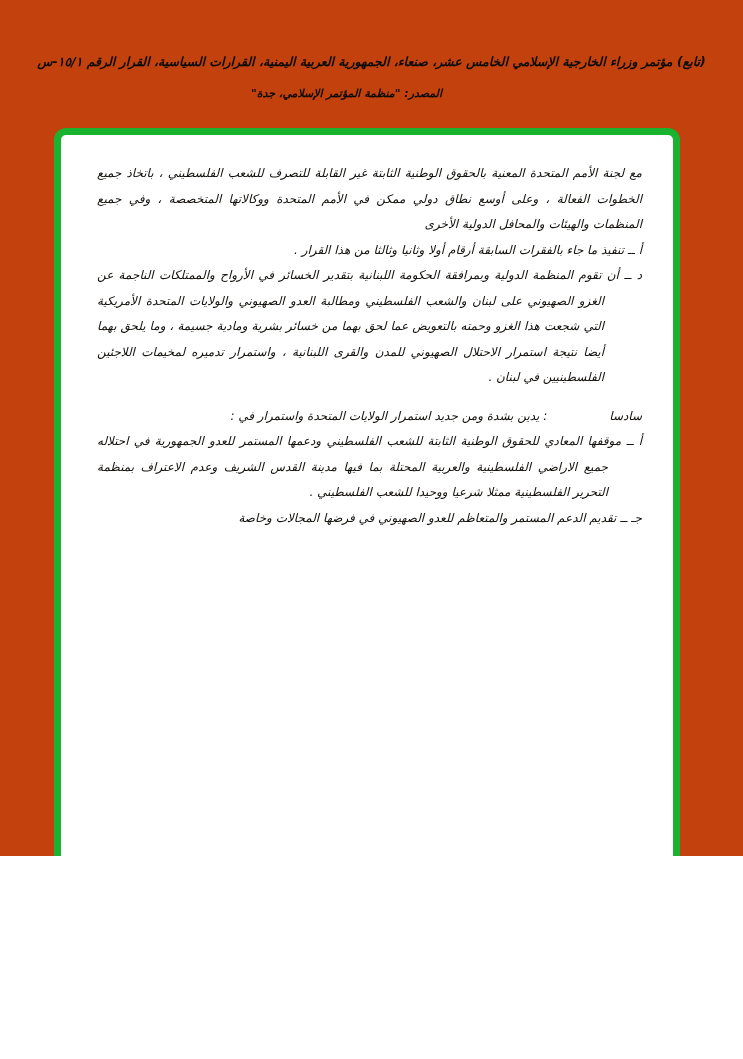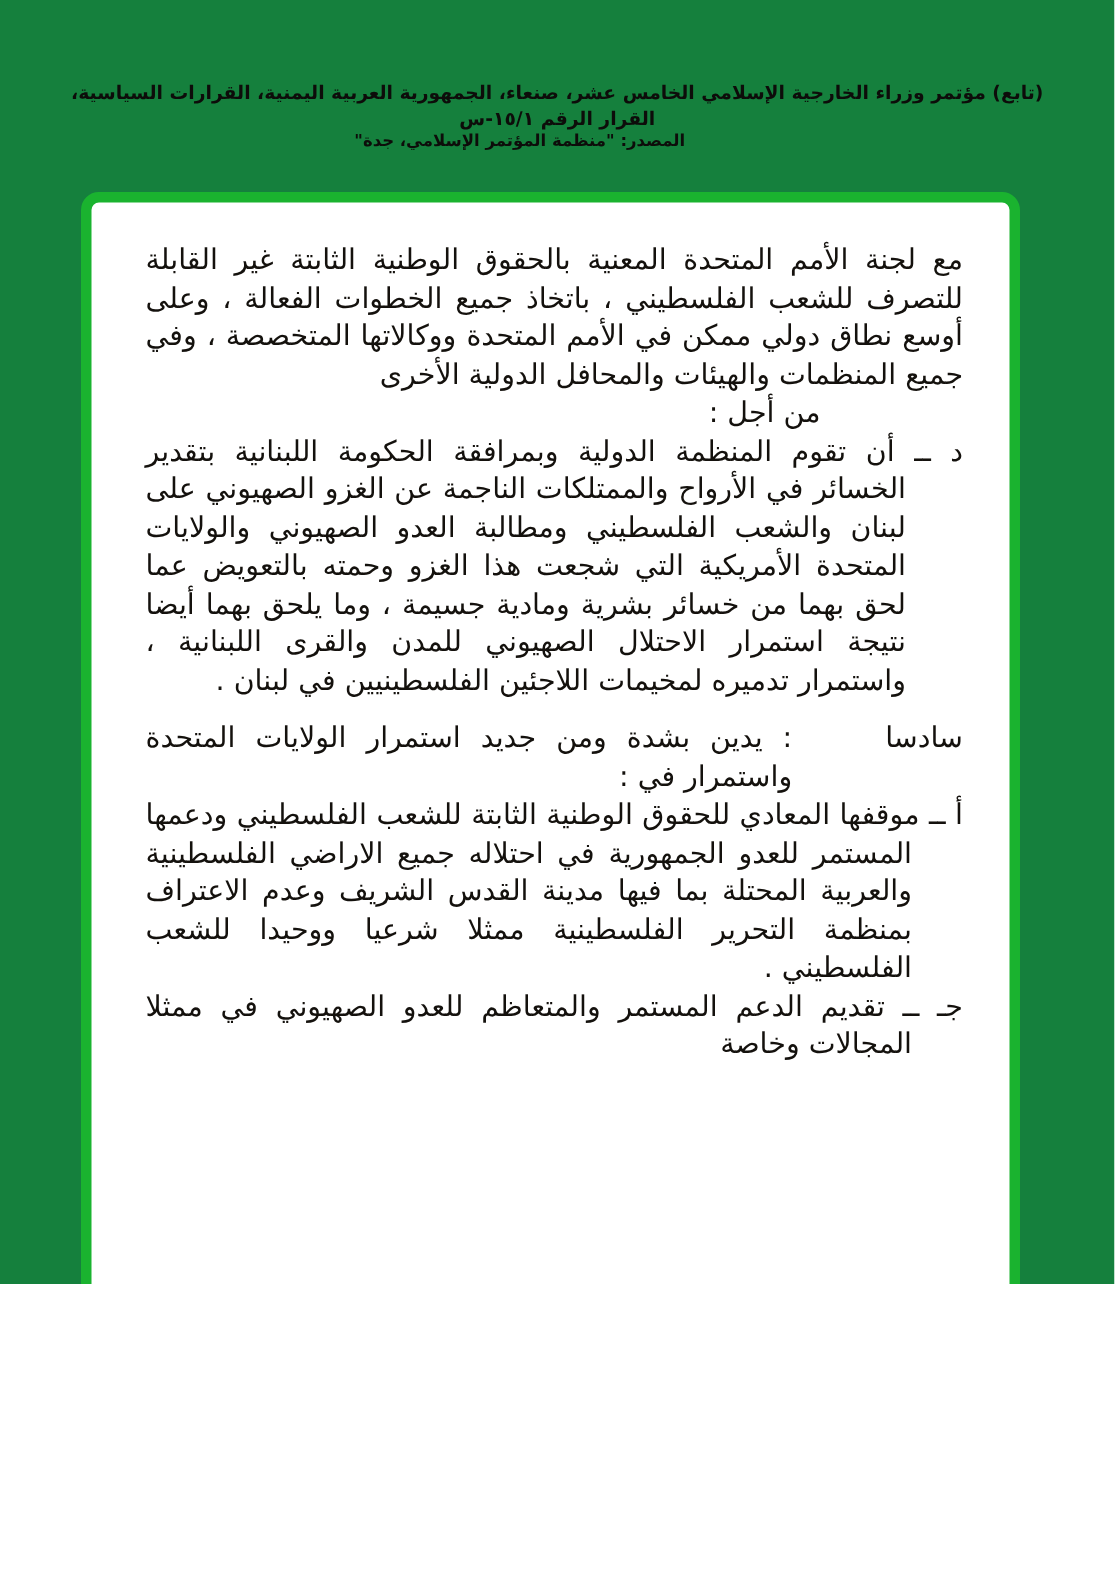--- a/index.html
+++ b/index.html
@@ -5,22 +5,23 @@
   html, body { margin: 0; padding: 0; }
   body {
     width: 743px; height: 1059px;
     background: #ffffff;
     font-family: "DejaVu Sans", sans-serif;
     color: #161411;
   }
   .page {
     position: relative;
     width: 743px; height: 856px;
-    background: #15803d;
+    background: #c2410c;
     overflow: hidden;
+    font-style: italic;
   }
   .hdr1 {
     position: absolute; top: 53px; left: 28px; right: 28px;
     direction: rtl; text-align: center;
     font-weight: bold; font-size: 12.5px; line-height: 17px;
     color: #0d0c0a;
   }
   .hdr2 {
     position: absolute; top: 87px; left: 10px; right: 60px;
     direction: rtl; text-align: center;
@@ -33,21 +34,21 @@
     box-sizing: border-box;
     border: 7px solid #1ab32f;
     border-radius: 12px;
     overflow: hidden;
     background: #ffffff;
   }
   .content {
     margin: 26px 31px 0 36px;
     direction: rtl;
     text-align: justify;
-    font-size: 19px; line-height: 25.5px;
+    font-size: 12px; line-height: 25.5px;
     color: #14110d;
   }
   .content p { margin: 0; }
   .intro { margin-bottom: 2px; }
   .tail { padding-right: 95px; margin-bottom: 8px; }
   .item { margin-top: 9px; }
   .lvl1 { margin-right: 33px; padding-right: 38px; text-indent: -38px; }
   .lvl2 { margin-right: 66px; padding-right: 34px; text-indent: -34px; }
   .sixth { display: flex; column-gap: 62px; margin-top: 13px; direction: rtl; }
   .sixth-lbl { flex: 0 0 auto; }
@@ -64,36 +65,36 @@
 
 <div class="page">
 
   <div class="hdr1">(تابع) مؤتمر وزراء الخارجية الإسلامي الخامس عشر، صنعاء، الجمهورية العربية اليمنية، القرارات السياسية، القرار الرقم ١٥/١-س</div>
   <div class="hdr2">المصدر: "منظمة المؤتمر الإسلامي، جدة"</div>
 
   <div class="frame">
     <div class="content">
 
       <p class="intro">مع لجنة الأمم المتحدة المعنية بالحقوق الوطنية الثابتة غير القابلة للتصرف للشعب الفلسطيني ، باتخاذ جميع الخطوات الفعالة ، وعلى أوسع نطاق دولي ممكن في الأمم المتحدة ووكالاتها المتخصصة ، وفي جميع المنظمات والهيئات والمحافل الدولية الأخرى</p>
-      <p class="tail">من أجل :</p>
 
+      <p class="item lvl1"><span>أ ــ</span> <span>تنفيذ ما جاء بالفقرات السابقة أرقام أولا وثانيا وثالثا من هذا القرار .</span></p>
 
 
 
       <p class="item lvl1"><span>د ــ</span> <span>أن تقوم المنظمة الدولية وبمرافقة الحكومة اللبنانية بتقدير الخسائر في الأرواح والممتلكات الناجمة عن الغزو الصهيوني على لبنان والشعب الفلسطيني ومطالبة العدو الصهيوني والولايات المتحدة الأمريكية التي شجعت هذا الغزو وحمته بالتعويض عما لحق بهما من خسائر بشرية ومادية جسيمة ، وما يلحق بهما أيضا نتيجة استمرار الاحتلال الصهيوني للمدن والقرى اللبنانية ، واستمرار تدميره لمخيمات اللاجئين الفلسطينيين في لبنان .</span></p>
 
 
       <div class="sixth">
         <span class="sixth-lbl">سادسا</span>
         <span class="sixth-txt">: يدين بشدة ومن جديد استمرار الولايات المتحدة واستمرار في :</span>
       </div>
 
       <p class="item lvl2"><span>أ ــ</span> <span>موقفها المعادي للحقوق الوطنية الثابتة للشعب الفلسطيني ودعمها المستمر للعدو الجمهورية في احتلاله جميع الاراضي الفلسطينية والعربية المحتلة بما فيها مدينة القدس الشريف وعدم الاعتراف بمنظمة التحرير الفلسطينية ممثلا شرعيا ووحيدا للشعب الفلسطيني .</span></p>
 
 
-      <p class="item lvl2"><span>جـ ــ</span> <span>تقديم الدعم المستمر والمتعاظم للعدو الصهيوني في ممثلا المجالات وخاصة</span></p>
+      <p class="item lvl2"><span>جـ ــ</span> <span>تقديم الدعم المستمر والمتعاظم للعدو الصهيوني في فرضها المجالات وخاصة</span></p>
 
     </div>
   </div>
 
   <div class="pagenum">٥</div>
 
 </div>
 
 </body></html>

